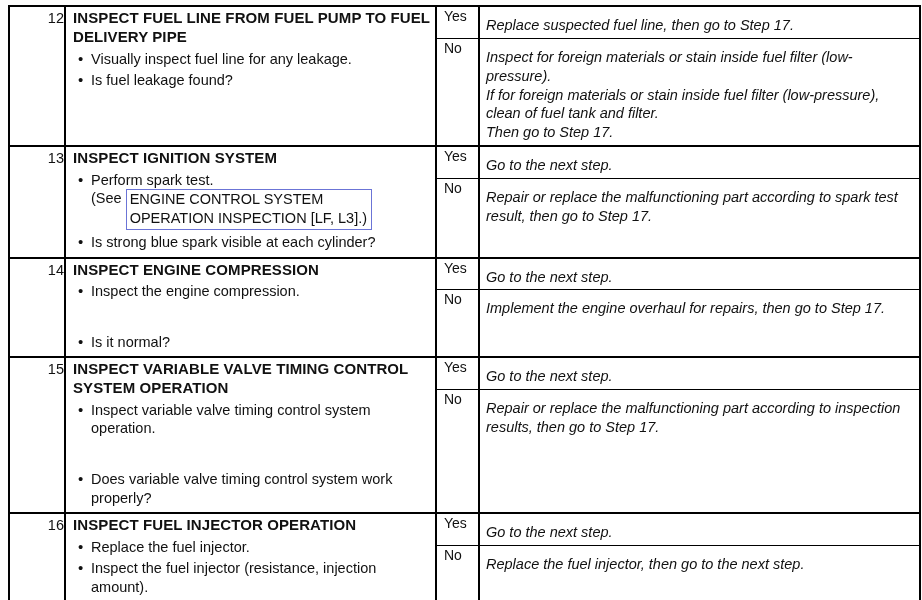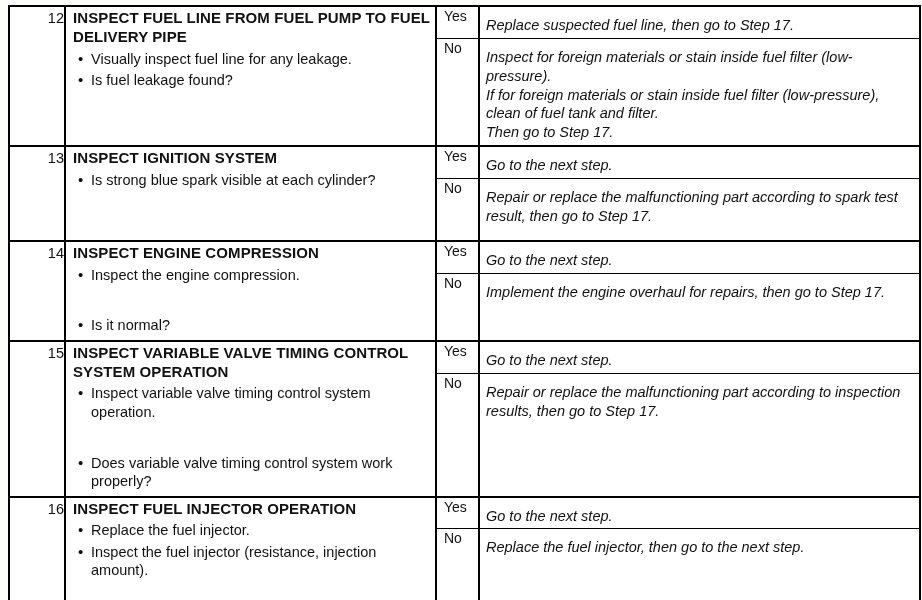--- a/index.html
+++ b/index.html
@@ -110,20 +110,24 @@
 If for foreign materials or stain inside fuel filter (low-pressure), clean of fuel tank and filter.
 Then go to Step 17.</div>
       </div>
     </div>
   </div>
 
   <div class="row r13">
     <div class="cell-step">13</div>
     <div class="cell-desc">
       <div class="title">INSPECT IGNITION SYSTEM</div>
+      <div class="bullet">
+        <span>Perform spark test.</span><br>
+        <span>(See</span><span class="ref-box"><span>ENGINE CONTROL  SYSTEM</span><br><span>OPERATION INSPECTION [LF, L3].)</span></span>
+      </div>
       <div class="bullet"><span>Is strong blue spark visible at each cylinder?</span></div>
     </div>
     <div class="cell-rest">
       <div class="subrow yes">
         <div class="yn">Yes</div>
         <div class="action">Go to the next step.</div>
       </div>
       <div class="subrow no">
         <div class="yn">No</div>
         <div class="action">Repair or replace the malfunctioning part according to spark test result, then go to Step 17.</div>

